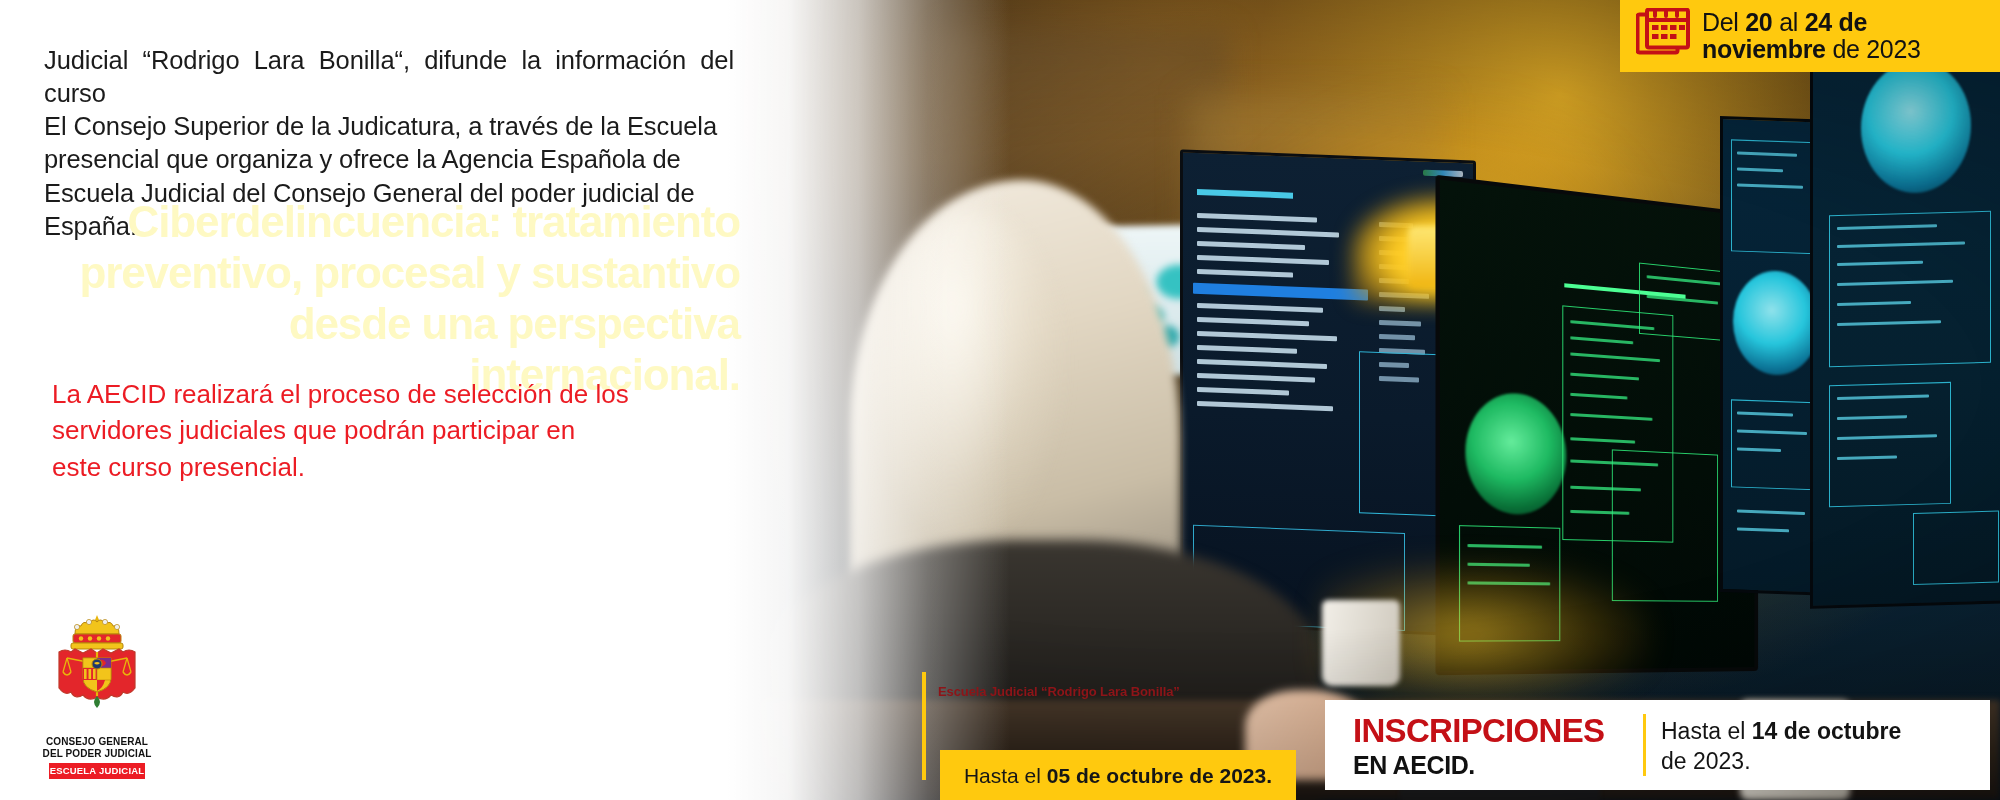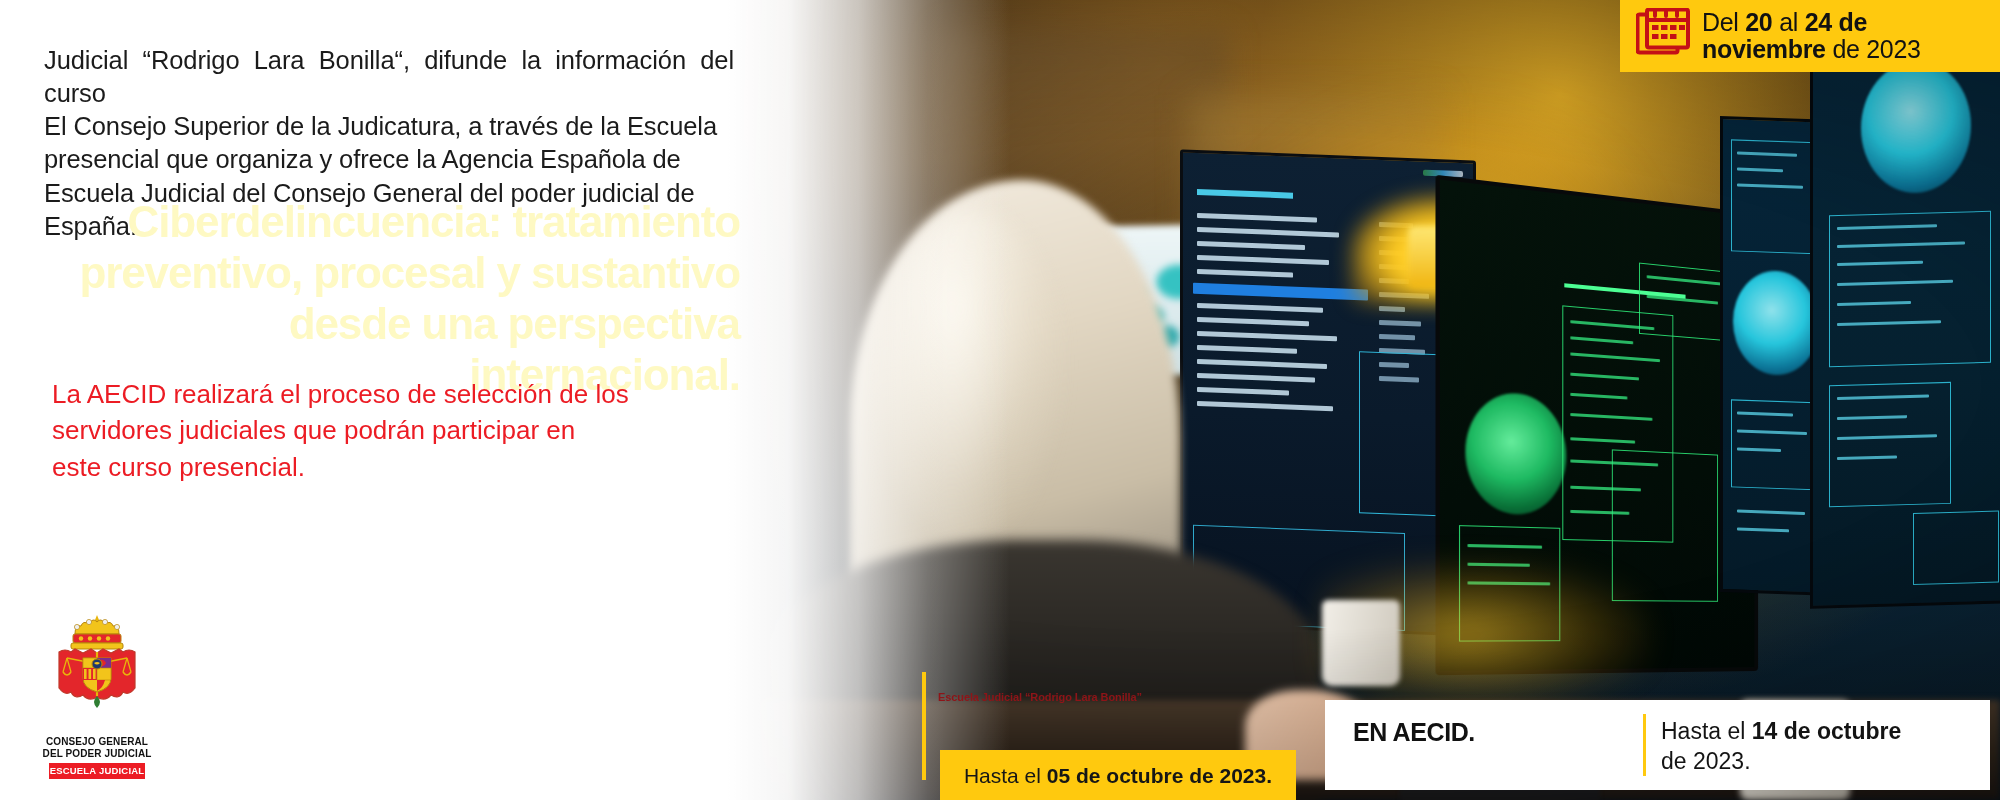--- a/index.html
+++ b/index.html
@@ -219,21 +219,21 @@
   .date-badge .cal{flex:0 0 auto;}
   .date-txt{font-size:25px;line-height:1.10;color:#121212;letter-spacing:-.3px;}
   .date-txt b{font-weight:bold;}
 
   
   .remision{position:absolute;left:712px;top:668px;width:600px;height:118px;}
   .rem-left{position:absolute;left:0;top:14px;width:198px;text-align:right;}
   .rem-1{font-size:34px;font-weight:bold;color:#C41016;letter-spacing:-.6px;line-height:1;}
   .rem-2{font-size:25.5px;font-weight:bold;color:#111;letter-spacing:-.4px;line-height:1.22;margin-top:3px;}
   .rem-div{position:absolute;left:210px;top:4px;width:4px;height:108px;background:#FFC90E;}
-  .rem-school{position:absolute;left:226px;top:16px;font-size:11px;font-weight:bold;color:#8E1418;letter-spacing:-.1px;margin-top:7px;}
+  .rem-school{position:absolute;left:226px;top:16px;font-size:13px;font-weight:bold;color:#8E1418;letter-spacing:-.1px;}
   .rem-yellow{
     position:absolute;left:228px;top:53px;width:356px;height:52px;background:#FFC90E;
     display:flex;align-items:center;justify-content:center;text-align:center;
     font-size:21px;line-height:1.2;color:#161616;margin-top:29px;
   }
   .rem-yellow b{font-weight:bold;}
 
   
   .insc{
     position:absolute;left:1325px;top:700px;width:665px;height:90px;background:#fff;
@@ -458,20 +458,21 @@
   <div class="remision">
     <div class="rem-div"></div>
     <div class="rem-school">Escuela Judicial “Rodrigo Lara Bonilla”</div>
     <div class="rem-yellow">
       <span><span>Hasta el </span><b>05 de octubre de 2023.</b></span>
     </div>
   </div>
 
   <div class="insc">
     <div class="insc-left">
+      <div class="insc-1">INSCRIPCIONES</div>
       <div class="insc-2">EN AECID.</div>
     </div>
     <div class="insc-div"></div>
     <div class="insc-right">
       <span>Hasta el </span><b>14 de octubre</b><br><span>de 2023.</span>
     </div>
   </div>
 
 </div>
 

